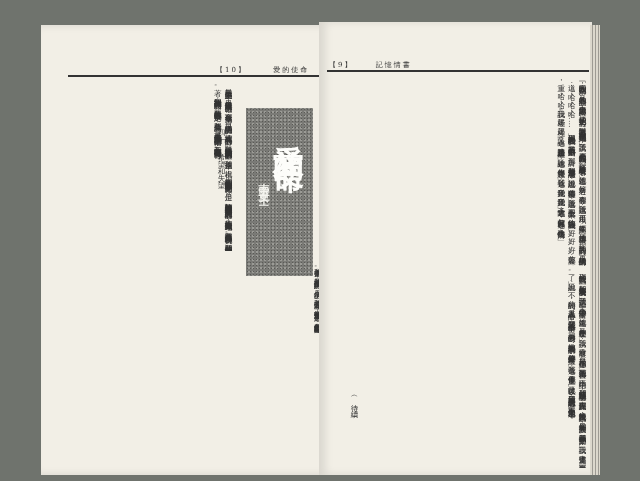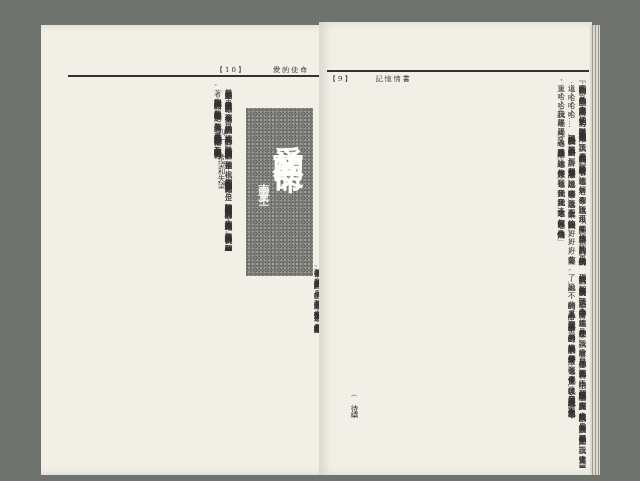--- a/index.html
+++ b/index.html
@@ -35,21 +35,21 @@
 
   <div class="title-box">
     <div class="title-text">愛的使命</div>
     <div class="byline">南宮女士</div>
   </div>
 
   <div class="col-block" style="left:10px;top:237px;width:282px;height:200px;">是永懷感恩日起身的。我最欣慰你已「半了讀」的計劃！假使這精神能夠持續下去，當可成就許多偉大的事業之理。回到我們的家鄉，我會再去尋覓那一段沒有完結的情緣。我所祈求的，是那些熱愛生命的人們，都能夠得到幸福。先生的信中所說，實在令人感動萬分。我想我應當在這裏向你說明：我是一個平凡的女子，我有我的理想，也有我的苦惱。我希望你能了解我，不要把我看得太高，也不要把我看得太低。我們的友情是純潔的，是永恆的。我的心靈深處，常常想起你那「香寫之冠」，怎麼反倒有點模糊了呢？</div>
 </div>
 
 <div class="page" id="right-page">
-  <div class="running-head" style="left:10px;top:52px;">
+  <div class="running-head" style="left:10px;top:38px;">
     <span>【9】</span>
     <span style="margin-left:18px;">記憶情書</span>
   </div>
   <div class="rule" style="left:8px;top:48px;width:262px;"></div>
 
   <div class="col-block" style="left:10px;top:56px;width:258px;height:188px;">「我昨天回到家鄉，又看她的熱淚，不覺感動了詩興，便把她了個芳名，叫做「芸香」又做了一首七言絕句送給她呢！」我說了：「流石君你的周我說：「那首詩可給我看看不？」她答道：「何妨之有？你看罷！」我說道：「可是哦！頗殊笑意！」她便轉身去了，那芸「香」的詩句，正是說我的情緒！我答道：「哈！哈！哈！……」她把那詩念給我聽；我聽了不禁拍手叫好。「那首詩，我很想知道是什麼意思？」她說道：「你猜猜看罷！」我說道：「我想不出來，你快告訴我罷。」「好！好！好！你聽著：『詩意一笑千金重，哈！哈！』我說：「好極了！好極了！」又說道：「這首詩真是妙極了！」她說道：「你覺得怎樣？」我答道：「我愛她！我愛她！」一會子才唱道：「如此良宵何以遣，永懷知己情長！」</div>
 
   <div class="col-block" style="left:52px;top:246px;width:216px;height:200px;">那時候我們說：「我想你一定會來看我的！」我聽了這話，不禁心中一陣甜蜜。她笑道：「你又在想什麼了？」我說：「沒有什麼，我只是在想你！」她羞得低下頭去，半晌不語。我們就這樣默默地坐著，直到夜深人靜。後來她對我說：「你是一個有才華的人，我很佩服你的文章。」我說：「你太過獎了，我不過是一個平凡的讀書人罷了。」她說：「不，你的詩句，真是令人心醉！」我們又談了許多事情，到了分手的時候，她握著我的手說：「你要好好保重呵！」我答道：「你也要保重！」從此以後，我便日日夜夜的思念著她，不知不覺地又過了一年了。</div>
 
   <div class="to-be-continued" style="left:30px;top:370px;">（待續）</div>

